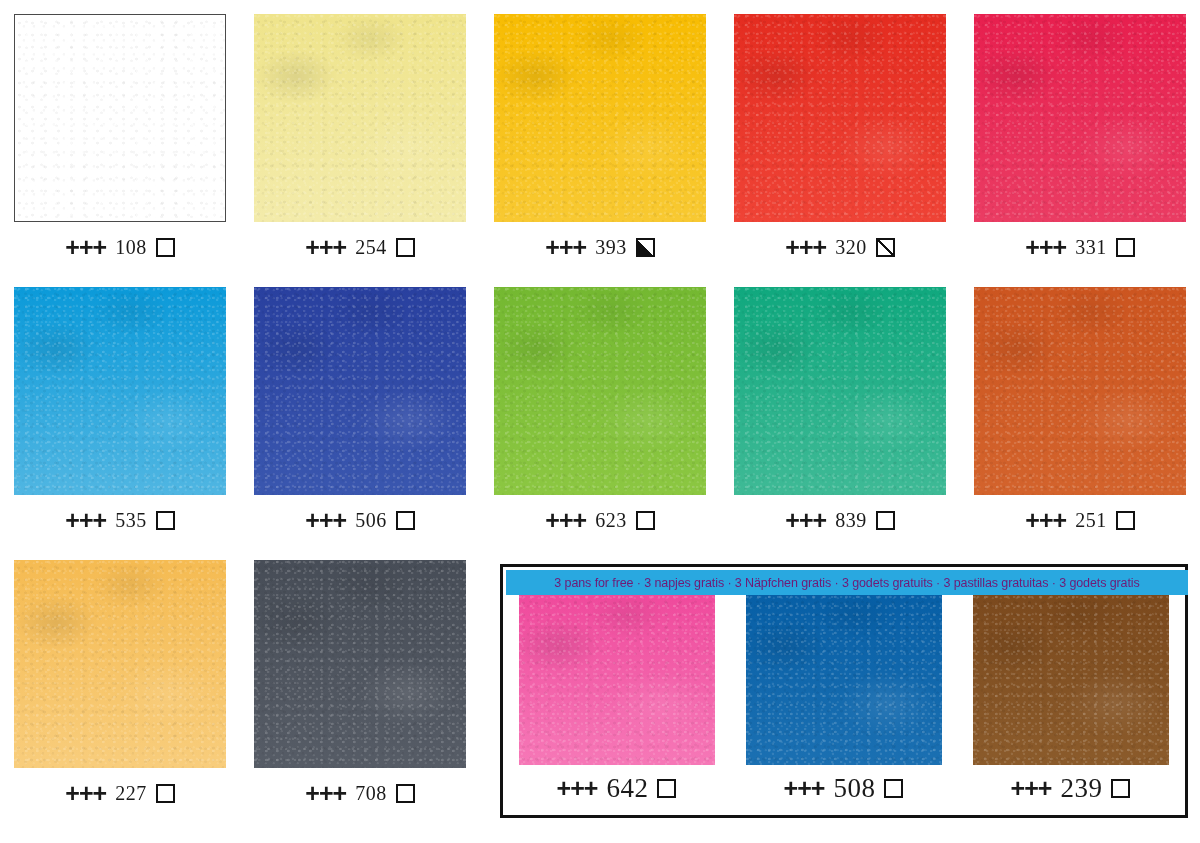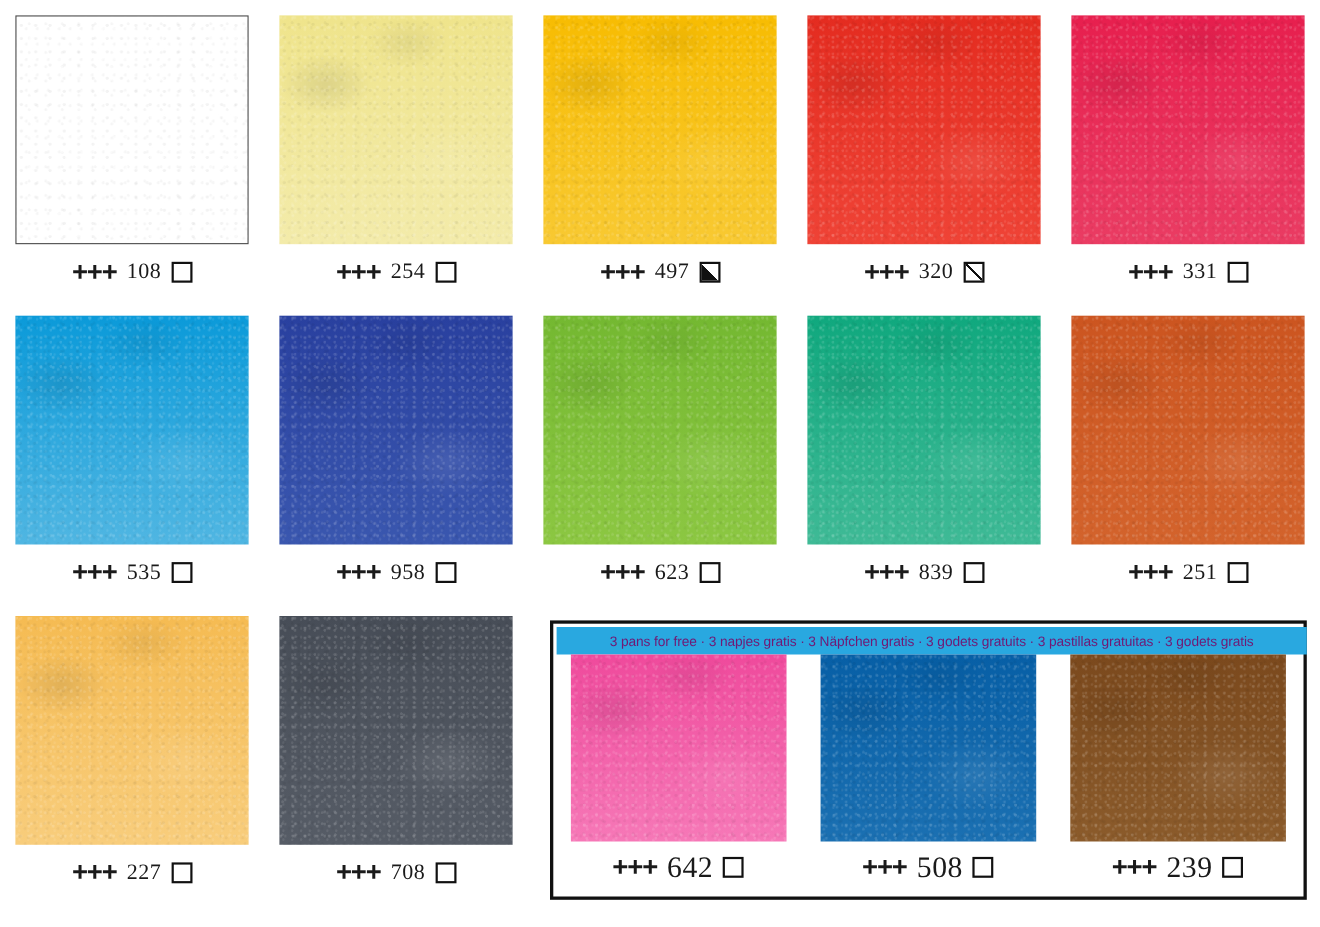--- a/index.html
+++ b/index.html
@@ -201,21 +201,21 @@
       </div>
     </div>
 
     <div class="cell">
       <div class="swatch" style="background:linear-gradient(to bottom,#f7bc02,#f8c932);">
         <div class="mottle"></div>
         <div class="grain"></div>
       </div>
       <div class="caption">
         <span class="plus">+++</span>
-        <span class="code">497</span>
+        <span class="code">393</span>
         <span class="marker half-filled"></span>
       </div>
     </div>
 
     <div class="cell">
       <div class="swatch" style="background:linear-gradient(to bottom,#e42c20,#ef4336);">
         <div class="mottle"></div>
         <div class="grain"></div>
       </div>
       <div class="caption">
@@ -252,21 +252,21 @@
       </div>
     </div>
 
     <div class="cell">
       <div class="swatch" style="background:linear-gradient(to bottom,#29409f,#3a57af);">
         <div class="mottle"></div>
         <div class="grain"></div>
       </div>
       <div class="caption">
         <span class="plus">+++</span>
-        <span class="code">958</span>
+        <span class="code">506</span>
         <span class="marker"></span>
       </div>
     </div>
 
     <div class="cell">
       <div class="swatch" style="background:linear-gradient(to bottom,#74b831,#8cc742);">
         <div class="mottle"></div>
         <div class="grain"></div>
       </div>
       <div class="caption">

